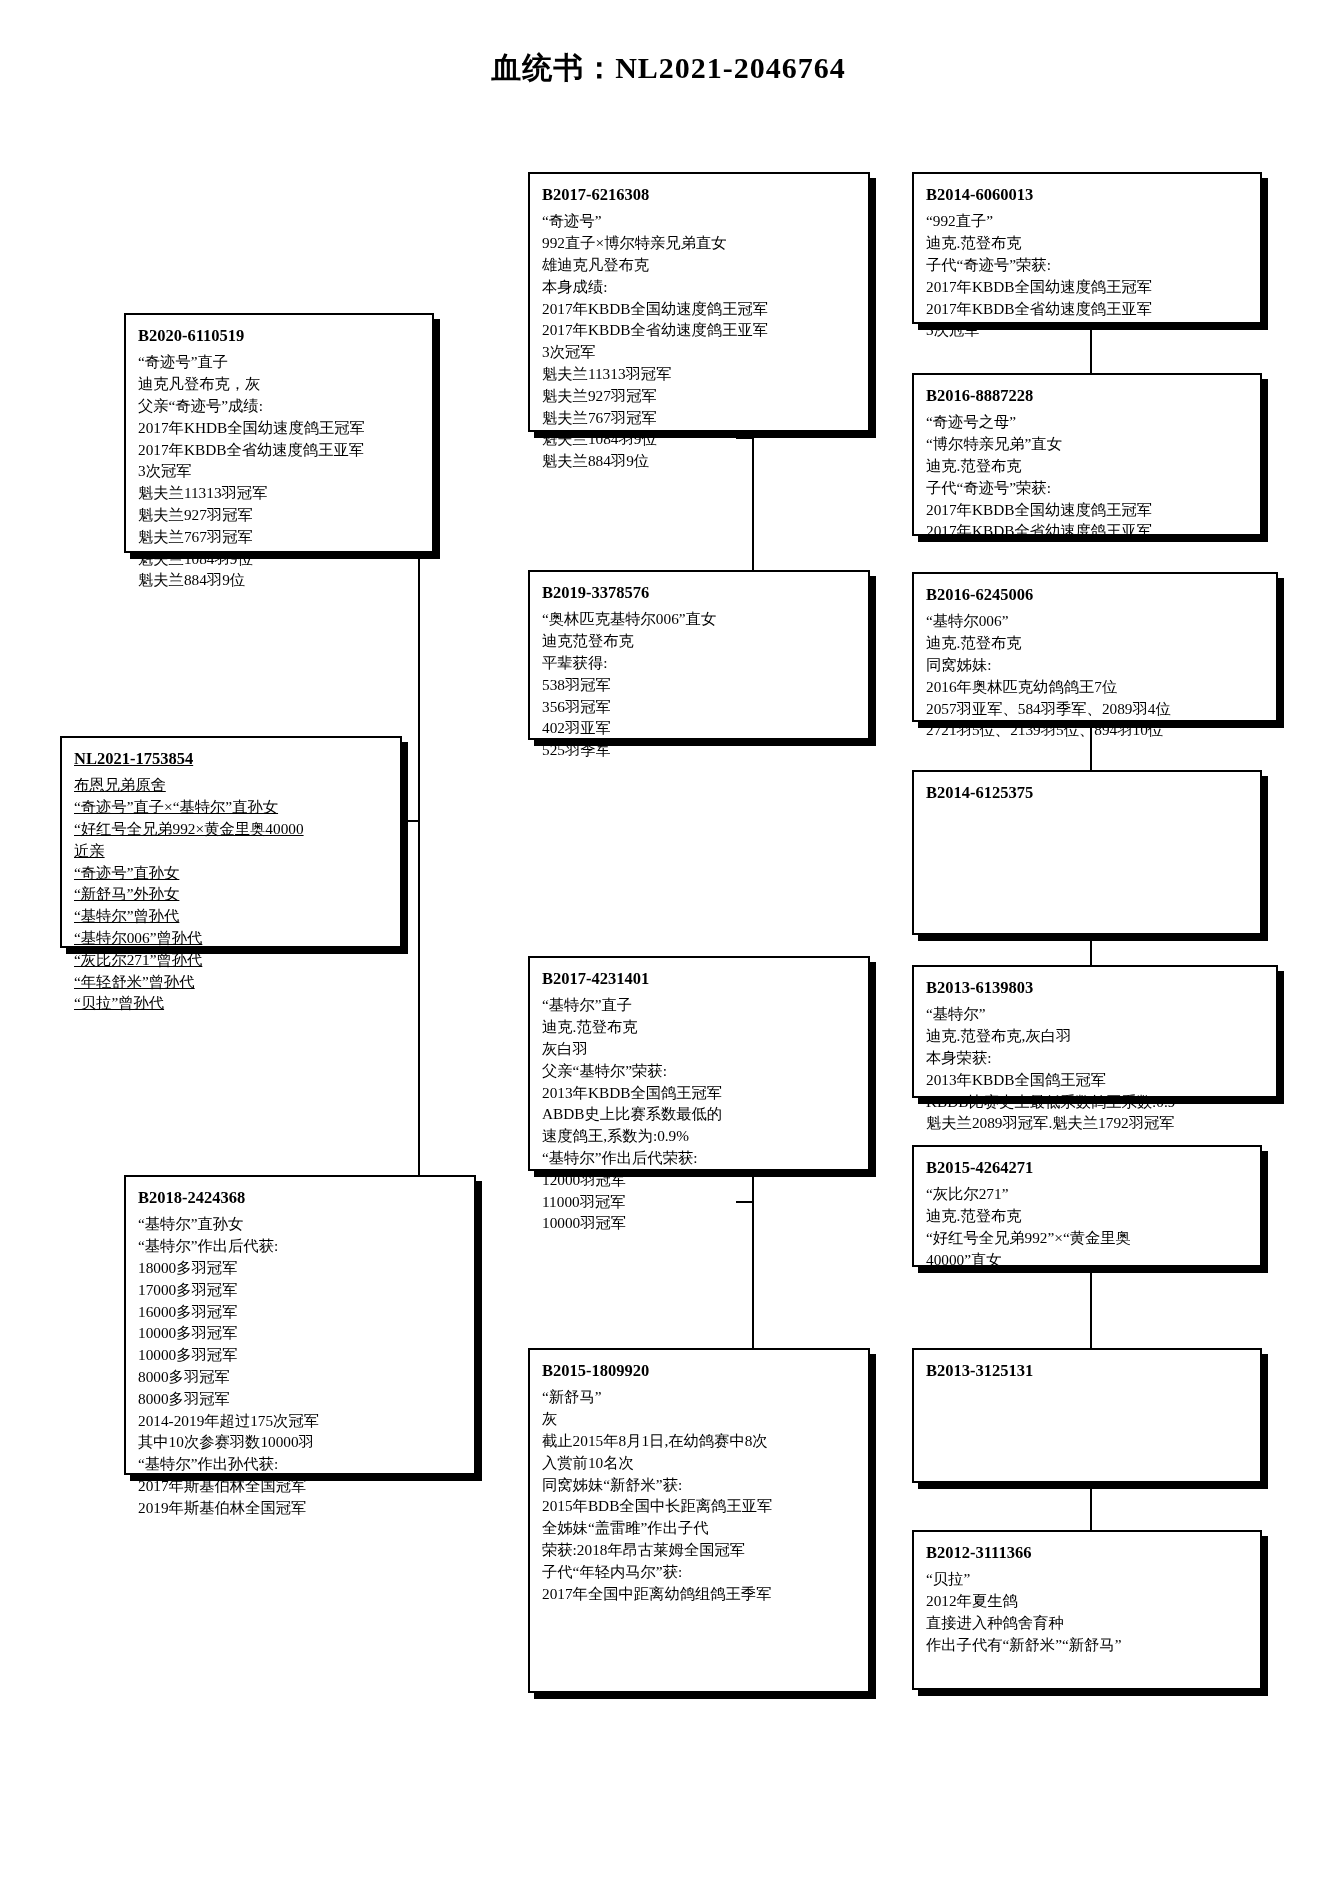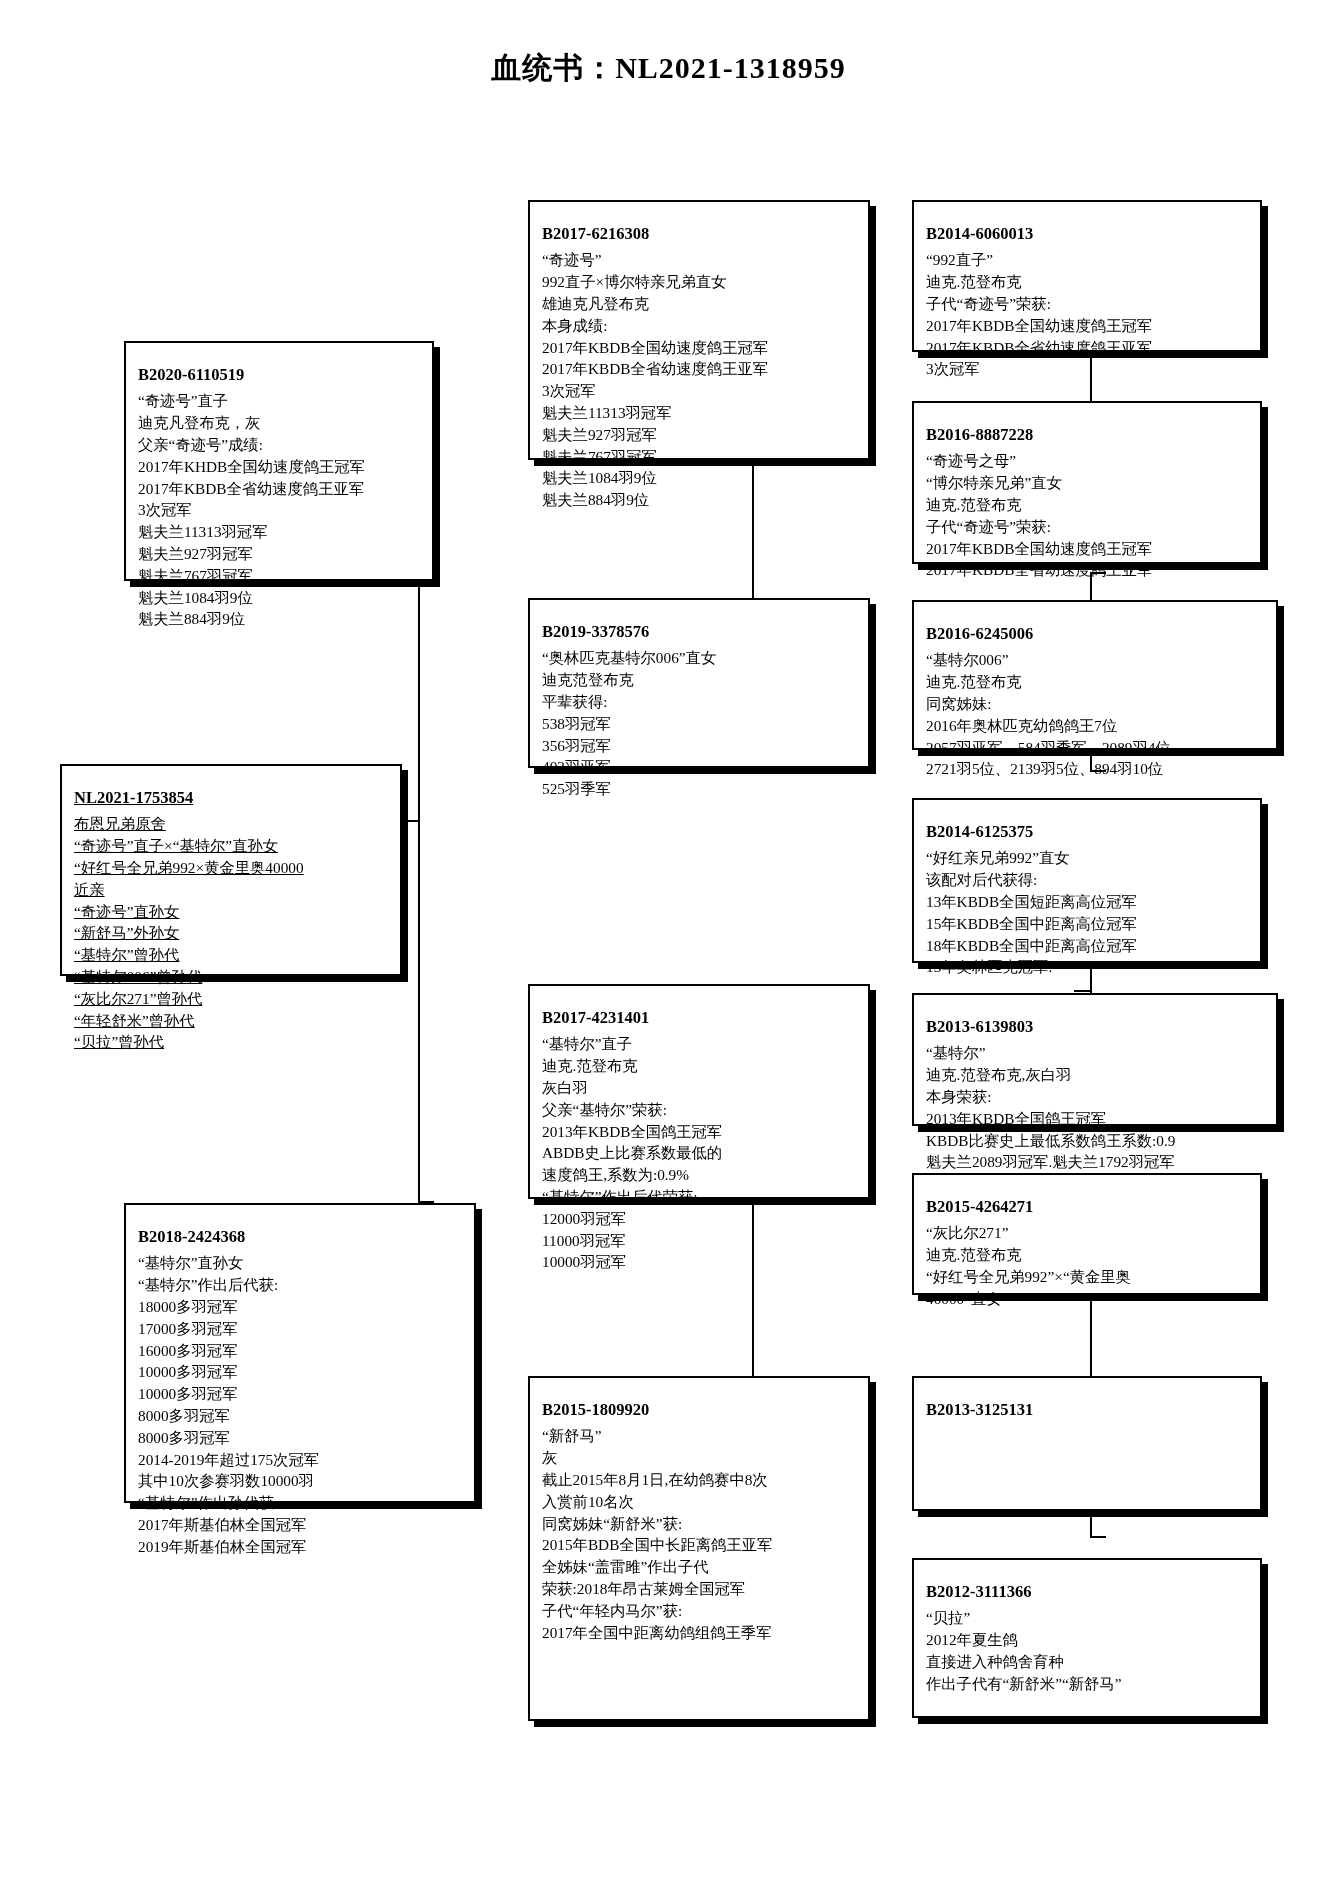--- a/index.html
+++ b/index.html
@@ -21,25 +21,24 @@
     font-size:30px;
     font-weight:bold;
     letter-spacing:1px;
   }
   .node{
     position:absolute;
     box-sizing:border-box;
     background:#ffffff;
     border:2px solid #000000;
     box-shadow:6px 6px 0 0 #000000;
-    padding:21px 10px 8px 12px;
+    padding:10px 10px 8px 12px;
     font-size:15.5px;
     line-height:1.36;
     z-index:3;
-    margin-top:28px;
   }
   .node .ring{
     font-weight:bold;
     font-size:16.5px;
     display:block;
     margin-bottom:4px;
     font-family:"Liberation Serif","DejaVu Serif",serif;
   }
   .node .body{
     white-space:pre-line;
@@ -50,21 +49,21 @@
     position:absolute;
     background:#000;
     z-index:1;
   }
   .conn.v{width:2px;}
   .conn.h{height:2px;}
 </style>
 </head>
 <body>
 
-<div id="title">血统书：NL2021-1318959</div>
+<div id="title">血统书：NL2021-2046764</div>
 
 <div class="conn v" style="left:418px;top:437px;height:766px;"></div>
 <div class="conn h" style="left:418px;top:437px;width:16px;"></div>
 <div class="conn h" style="left:418px;top:1201px;width:16px;"></div>
 <div class="conn h" style="left:402px;top:820px;width:16px;"></div>
 
 <div class="conn v" style="left:752px;top:305px;height:350px;"></div>
 <div class="conn h" style="left:752px;top:305px;width:16px;"></div>
 <div class="conn h" style="left:752px;top:653px;width:16px;"></div>
 <div class="conn h" style="left:736px;top:437px;width:16px;"></div>
@@ -223,26 +222,20 @@
   <span class="body">“基特尔006”
 迪克.范登布克
 同窝姊妹:
 2016年奥林匹克幼鸽鸽王7位
 2057羽亚军、584羽季军、2089羽4位
 2721羽5位、2139羽5位、894羽10位</span>
 </div>
 
 <div class="node" style="left:912px;top:770px;width:350px;height:165px;">
   <span class="ring">B2014-6125375</span>
-  <span class="body">“好红亲兄弟992”直女
-该配对后代获得:
-13年KBDB全国短距离高位冠军
-15年KBDB全国中距离高位冠军
-18年KBDB全国中距离高位冠军
-13年奥林匹克冠军.</span>
 </div>
 
 <div class="node" style="left:912px;top:965px;width:366px;height:133px;">
   <span class="ring">B2013-6139803</span>
   <span class="body">“基特尔”
 迪克.范登布克,灰白羽
 本身荣获:
 2013年KBDB全国鸽王冠军
 KBDB比赛史上最低系数鸽王系数:0.9
 魁夫兰2089羽冠军.魁夫兰1792羽冠军</span>

